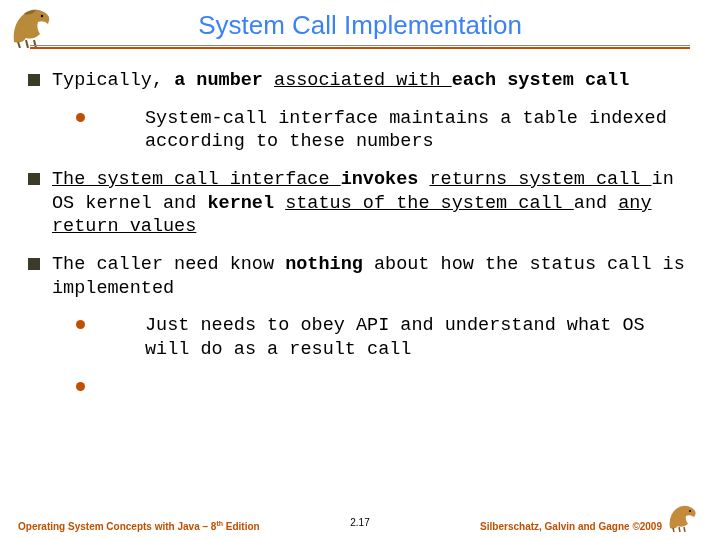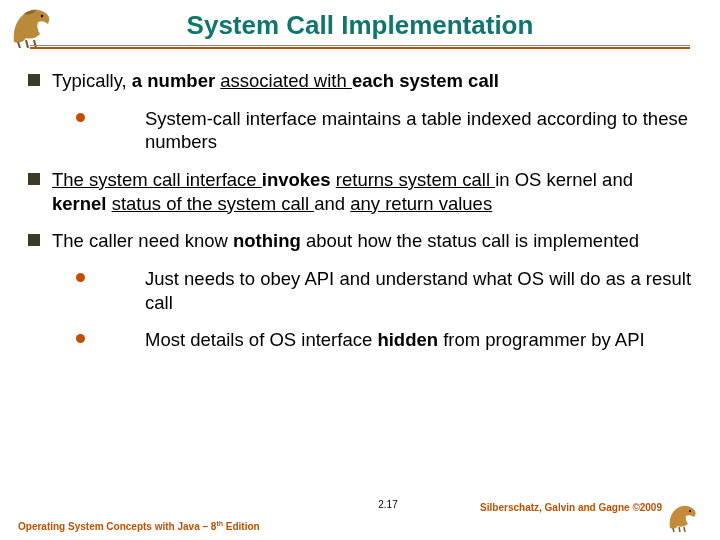--- a/index.html
+++ b/index.html
@@ -17,22 +17,22 @@
     position: relative;
   }
   .dino-left {
     position: absolute;
     left: 8px;
     top: 4px;
   }
   .title {
     text-align: center;
     font-size: 26px;
-    font-weight: bold;
-    color: #0f766e;
+    font-weight: normal;
+    color: #3b82f6;
     margin-bottom: 6px;
   }
   .hr-wrap {
     width: 100%;
     padding: 0 10px;
   }
   .hr-line {
     height: 2px;
     background: #c05000;
     position: relative;
@@ -43,20 +43,21 @@
     left: 0; right: 0;
     top: -2px;
     height: 1px;
     background: #888;
   }
   .content {
     padding: 20px 28px 0 28px;
     font-size: 18.5px;
     color: #000;
     line-height: 1.28;
+    font-family: Liberation Mono, monospace;
   }
   .top-item {
     display: flex;
     margin-bottom: 14px;
   }
   .top-bullet {
     width: 12px;
     height: 12px;
     background: #3b3b28;
     margin-top: 5px;
@@ -97,28 +98,27 @@
   .footer .left {
     color: #c05000;
     font-weight: bold;
   }
   .footer .left sup { font-size: 7px; }
   .footer .center {
     color: #000;
     position: absolute;
     left: 50%;
     transform: translateX(-50%);
-    bottom: 22px;
-    margin-left: 28px;
+    bottom: 4px;
   }
   .footer .right {
     color: #c05000;
     font-weight: bold;
     display: flex;
-    align-items: flex-start;
+    align-items: flex-end;
     gap: 4px;
   }
   .dino-right {
     margin-bottom: -2px;
   }
 </style>
 </head>
 <body>
 
 <div class="header">
@@ -164,23 +164,20 @@
       <span>The caller need know </span><span class="b">nothing</span><span> about how the status call is implemented</span>
     </div>
   </div>
   <div class="sub-list">
     <div class="sub-item">
       <div class="sub-bullet"></div>
       <div>Just needs to obey API and understand what OS will do as a result call</div>
     </div>
     <div class="sub-item">
       <div class="sub-bullet"></div>
-      <div>
-        <span>Most details of  OS interface </span><span class="b">hidden </span><span>from programmer by API</span>
-      </div>
     </div>
   </div>
 
 </div>
 
 <div class="footer">
   <div class="left">
     <span>Operating System Concepts  with Java – 8</span><sup>th</sup><span> Edition</span>
   </div>
   <div class="center">2.17</div>

